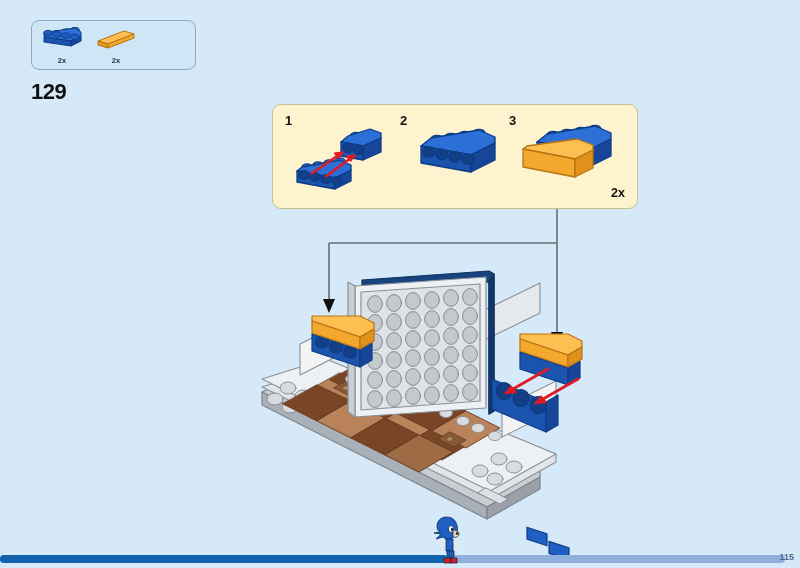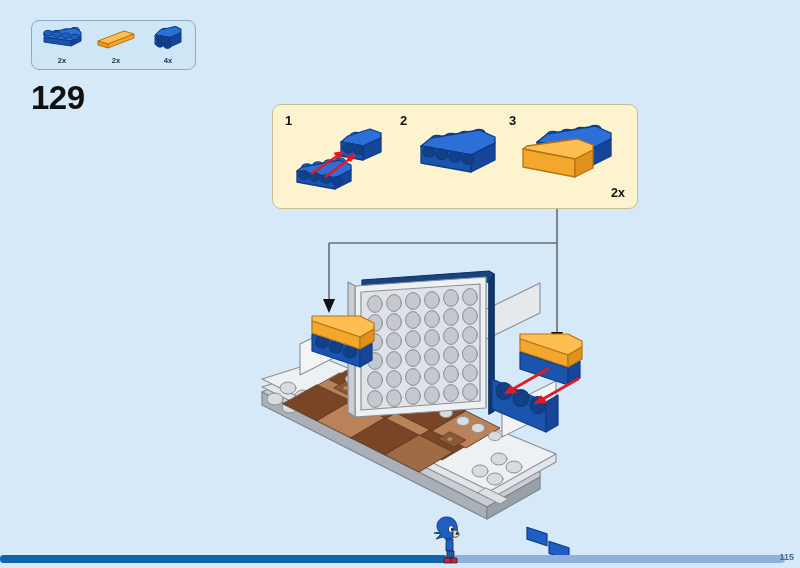--- a/index.html
+++ b/index.html
@@ -26,21 +26,21 @@
   }
   .part-art{height:30px;display:flex;align-items:center;justify-content:center;margin-top:4px;}
   .part-qty{
     font-size:7.5px;font-weight:bold;color:#23324a;letter-spacing:.2px;
     margin-top:1px;
   }
 
   
   #step-number{
     position:absolute;left:31px;top:72px;
-    font-size:33px;font-weight:bold;color:#111;
+    font-size:22px;font-weight:bold;color:#111;
     letter-spacing:-0.5px;
   }
 
   
   #callout-box{
     position:absolute;left:272px;top:97px;width:366px;height:105px;
     background:#fdf4cf;
     border:1.5px solid #c9bf8e;
     border-radius:9px;
     box-sizing:border-box;
@@ -108,38 +108,20 @@
           <g stroke="#b87412" stroke-width="1" stroke-linejoin="round">
             <path d="M5 14 L31 4 L41 7 L15 17 Z" fill="#fdbe52"></path>
             <path d="M5 14 L15 17 L15 21 L5 18 Z" fill="#e6971f"></path>
             <path d="M15 17 L41 7 L41 11 L15 21 Z" fill="#f3a72c"></path>
           </g>
         </svg>
       </div>
       <div class="part-qty">2x</div>
     </div>
 
-    <div class="part-cell" style="left:110px;width:52px;">
-      <div class="part-art">
-        <svg width="40" height="28" viewBox="0 0 40 28">
-          <g stroke="#0d3c86" stroke-width="1" stroke-linejoin="round">
-            <ellipse cx="17" cy="5" rx="4.3" ry="2.7" fill="#2c6fd6"></ellipse>
-            <ellipse cx="27" cy="3.6" rx="4.3" ry="2.7" fill="#2c6fd6"></ellipse>
-            <path d="M7 9 L22 11.5 L33 6.5 L33 3 L27 0.5 L12 4 Z" fill="#2c6fd6"></path>
-            <path d="M7 9 L22 11.5 L22 21 L7 18.5 Z" fill="#1b54ad"></path>
-            <path d="M22 11.5 L33 6.5 L33 16 L22 21 Z" fill="#16459a"></path>
-            <ellipse cx="12" cy="12.5" rx="3.6" ry="3.2" fill="#123f86"></ellipse>
-            <ellipse cx="12" cy="18" rx="3.6" ry="3.2" fill="#123f86"></ellipse>
-            <ellipse cx="19.5" cy="13.8" rx="3.6" ry="3.2" fill="#123f86"></ellipse>
-            <ellipse cx="19.5" cy="19.3" rx="3.6" ry="3.2" fill="#123f86"></ellipse>
-          </g>
-        </svg>
-      </div>
-      <div class="part-qty">4x</div>
-    </div>
   </div>
 
   <div id="step-number">129</div>
 
   <div id="callout-box">
     <div class="sub-label" style="left:12px;top:8px;">1</div>
     <div class="sub-label" style="left:127px;top:8px;">2</div>
     <div class="sub-label" style="left:236px;top:8px;">3</div>
     <div id="callout-qty">2x</div>
 

